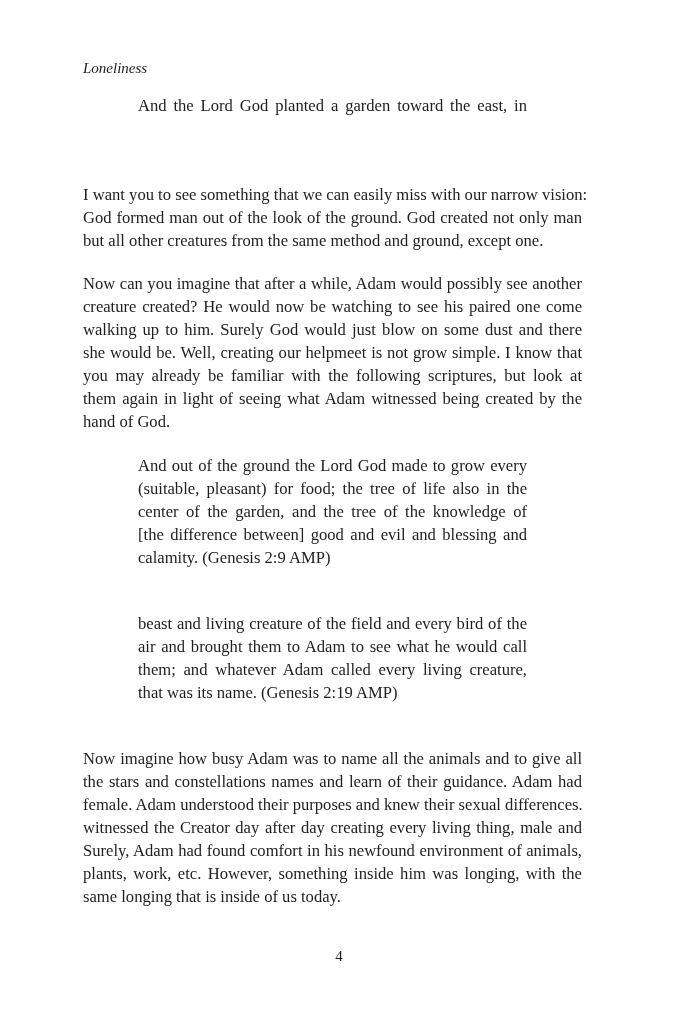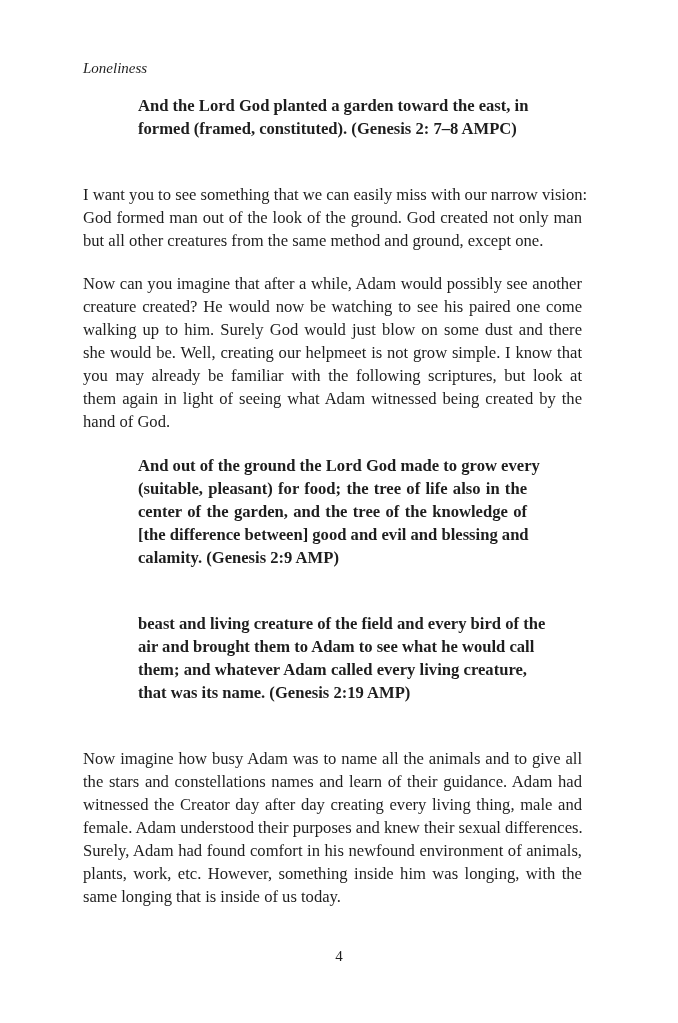--- a/index.html
+++ b/index.html
@@ -10,36 +10,35 @@
   }
   .page { position: absolute; left: 0; top: 0; width: 678px; height: 927px; }
   .running-head {
     position: absolute; left: 83px; top: 59px;
     font-style: italic; font-size: 15px; line-height: 18px;
   }
   .block { position: absolute; font-size: 16.6px; line-height: 23px; text-align: justify; }
   .block .ln { display: block; white-space: nowrap; text-align: justify; text-align-last: justify; }
   .block .ln.last { text-align-last: left; }
   .para { left: 83px; width: 499px; }
-  .quote { left: 138px; width: 389px; font-weight: bold; }
+  .quote { left: 138px; width: 389px; }
   .page-number {
     position: absolute; left: 0; width: 678px; top: 947px;
     text-align: center; font-size: 15px; line-height: 18px;
   }
 </style>
 </head>
 <body>
 
 <div class="page">
 
   <div class="running-head">Loneliness</div>
 
   <div class="block quote" style="top:94px;">
     <span class="ln">And the Lord God planted a garden toward the east, in</span>
-    <span class="ln last">formed (framed, constituted). (Genesis 2: 7–8 AMPC)</span>
   </div>
 
   <div class="block para" style="top:183px;">
     <span class="ln">I want you to see something that we can easily miss with our narrow vision:</span>
     <span class="ln">God formed man out of the look of the ground. God created not only man</span>
     <span class="ln last">but all other creatures from the same method and ground, except one.</span>
   </div>
 
   <div class="block para" style="top:272px;">
     <span class="ln">Now can you imagine that after a while, Adam would possibly see another</span>
@@ -62,22 +61,22 @@
   <div class="block quote" style="top:612px;">
     <span class="ln">beast and living creature of the field and every bird of the</span>
     <span class="ln">air and brought them to Adam to see what he would call</span>
     <span class="ln">them; and whatever Adam called every living creature,</span>
     <span class="ln last">that was its name. (Genesis 2:19 AMP)</span>
   </div>
 
   <div class="block para" style="top:747px;">
     <span class="ln">Now imagine how busy Adam was to name all the animals and to give all</span>
     <span class="ln">the stars and constellations names and learn of their guidance. Adam had</span>
+    <span class="ln">female. Adam understood their purposes and knew their sexual differences.</span>
     <span class="ln">witnessed the Creator day after day creating every living thing, male and</span>
-    <span class="ln">female. Adam understood their purposes and knew their sexual differences.</span>
     <span class="ln">Surely, Adam had found comfort in his newfound environment of animals,</span>
     <span class="ln">plants, work, etc. However, something inside him was longing, with the</span>
     <span class="ln last">same longing that is inside of us today.</span>
   </div>
 
   <div class="page-number">4</div>
 
 </div>
 
 </body></html>

